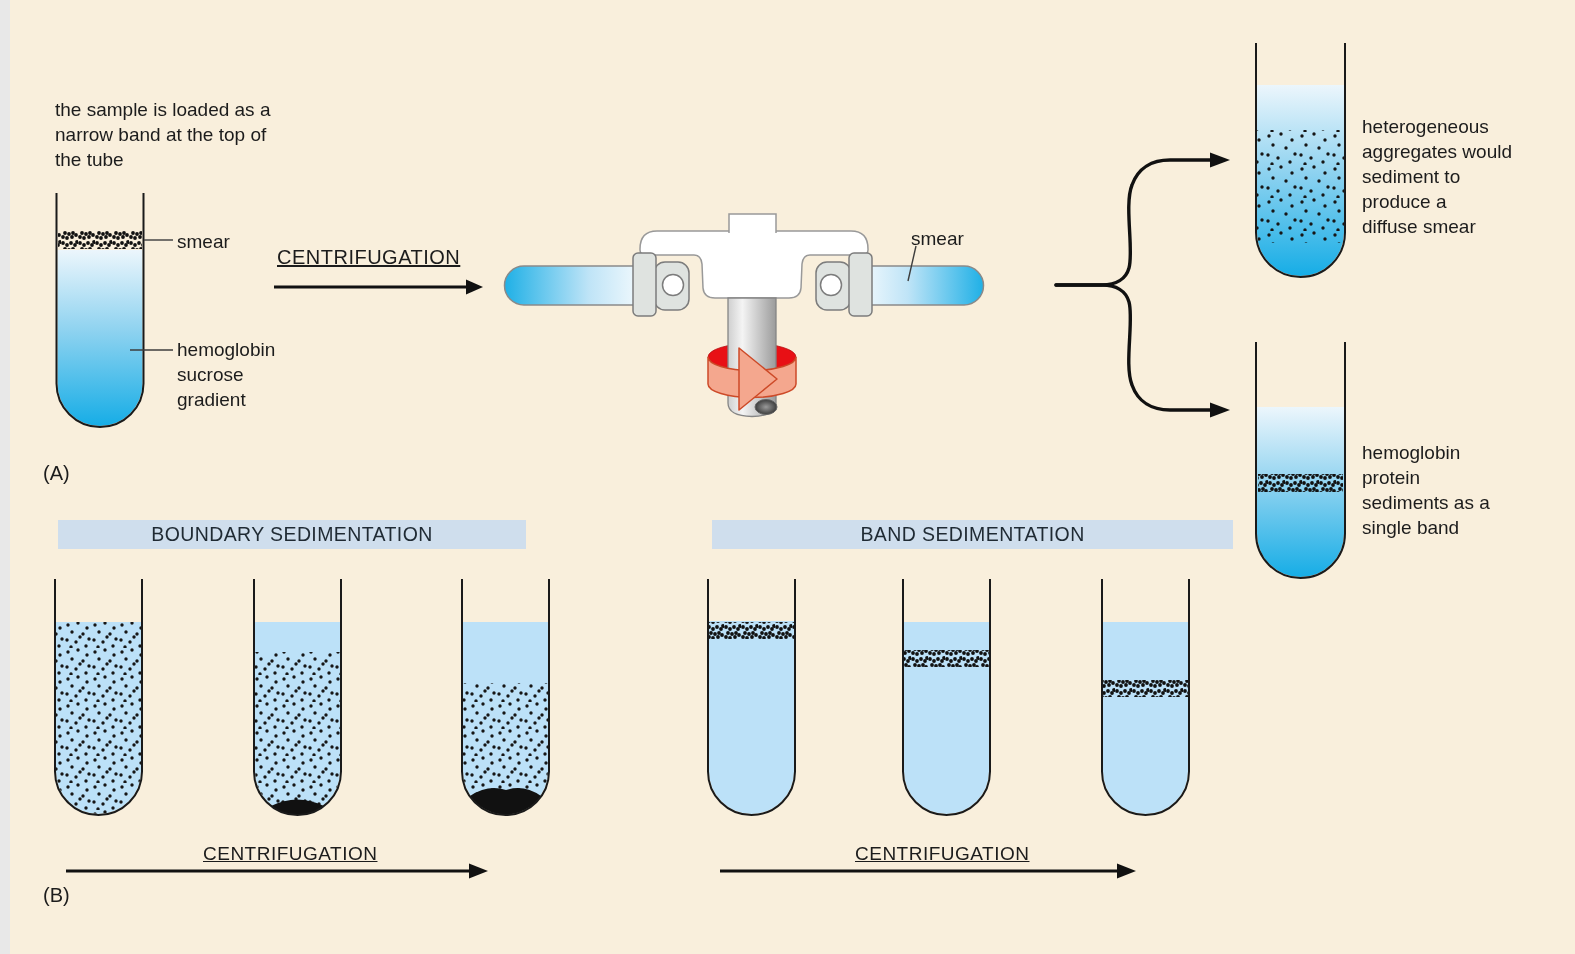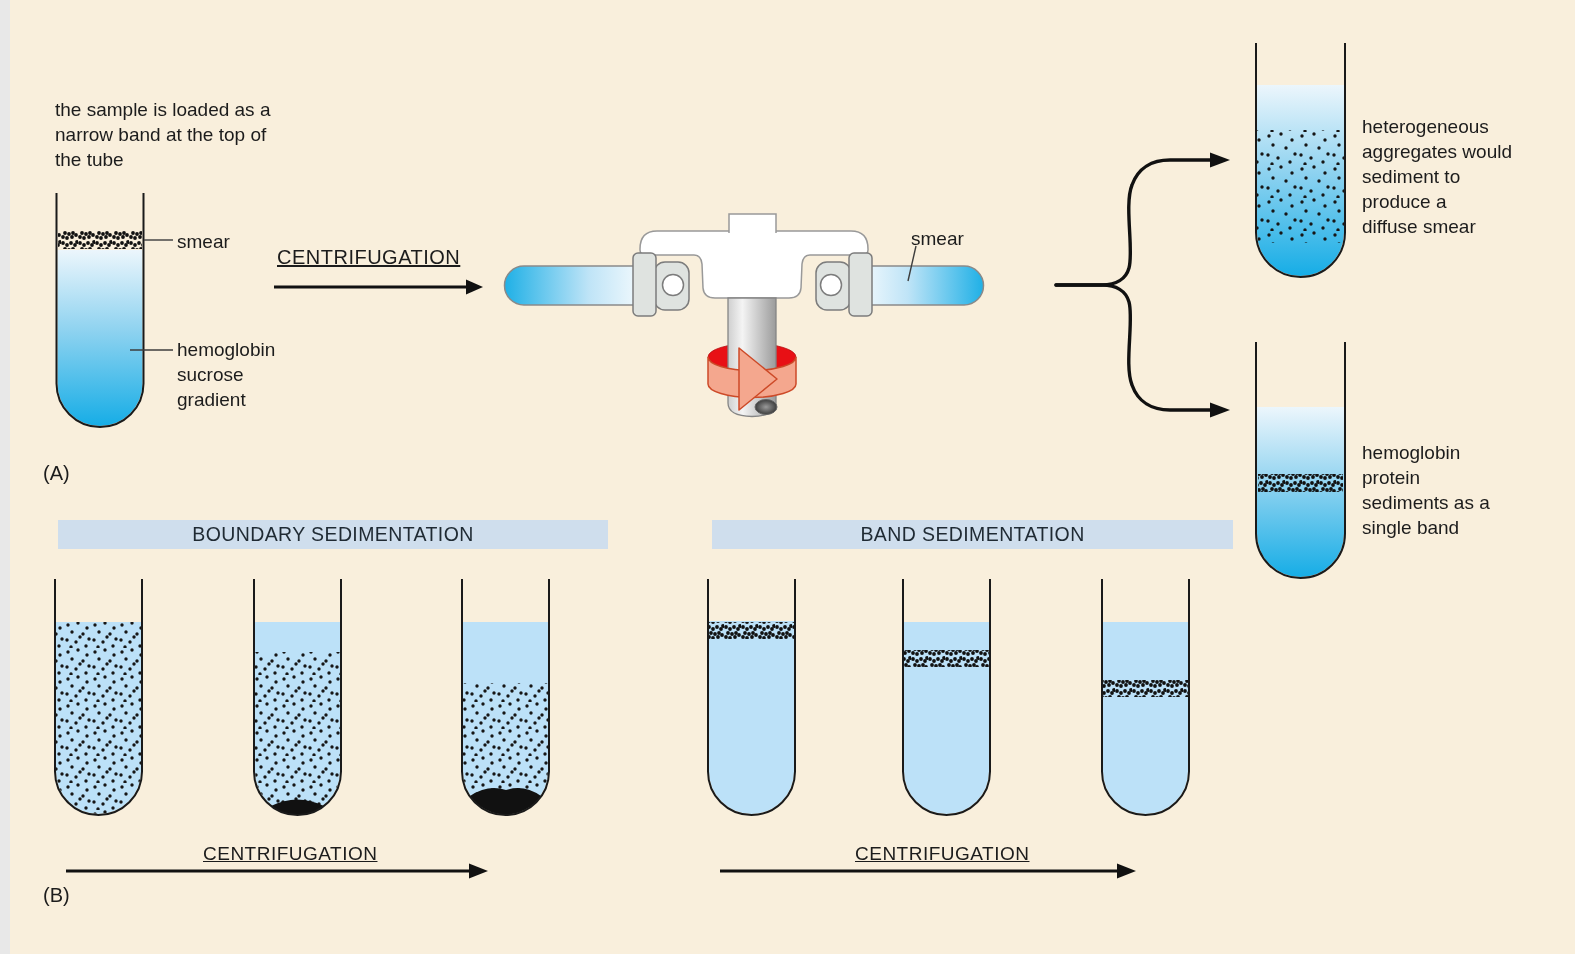--- a/index.html
+++ b/index.html
@@ -236,20 +236,20 @@
 aggregates would
 sediment to
 produce a
 diffuse smear</div>
   <div class="lbl" style="left:1352px;top:440px;">hemoglobin
 protein
 sediments as a
 single band</div>
   <div class="lbl big" style="left:33px;top:461px;">(A)</div>
 
-  <div class="hdr" style="left:48px;top:520px;width:550px;">BOUNDARY SEDIMENTATION</div>
+  <div class="hdr" style="left:48px;top:520px;width:468px;">BOUNDARY SEDIMENTATION</div>
   <div class="hdr" style="left:702px;top:520px;width:521px;">BAND SEDIMENTATION</div>
 
   <div class="lbl caps" style="left:193px;top:841px;">CENTRIFUGATION</div>
   <div class="lbl caps" style="left:845px;top:841px;">CENTRIFUGATION</div>
   <div class="lbl big" style="left:33px;top:883px;">(B)</div>
 
 </div>
 
 </body></html>

